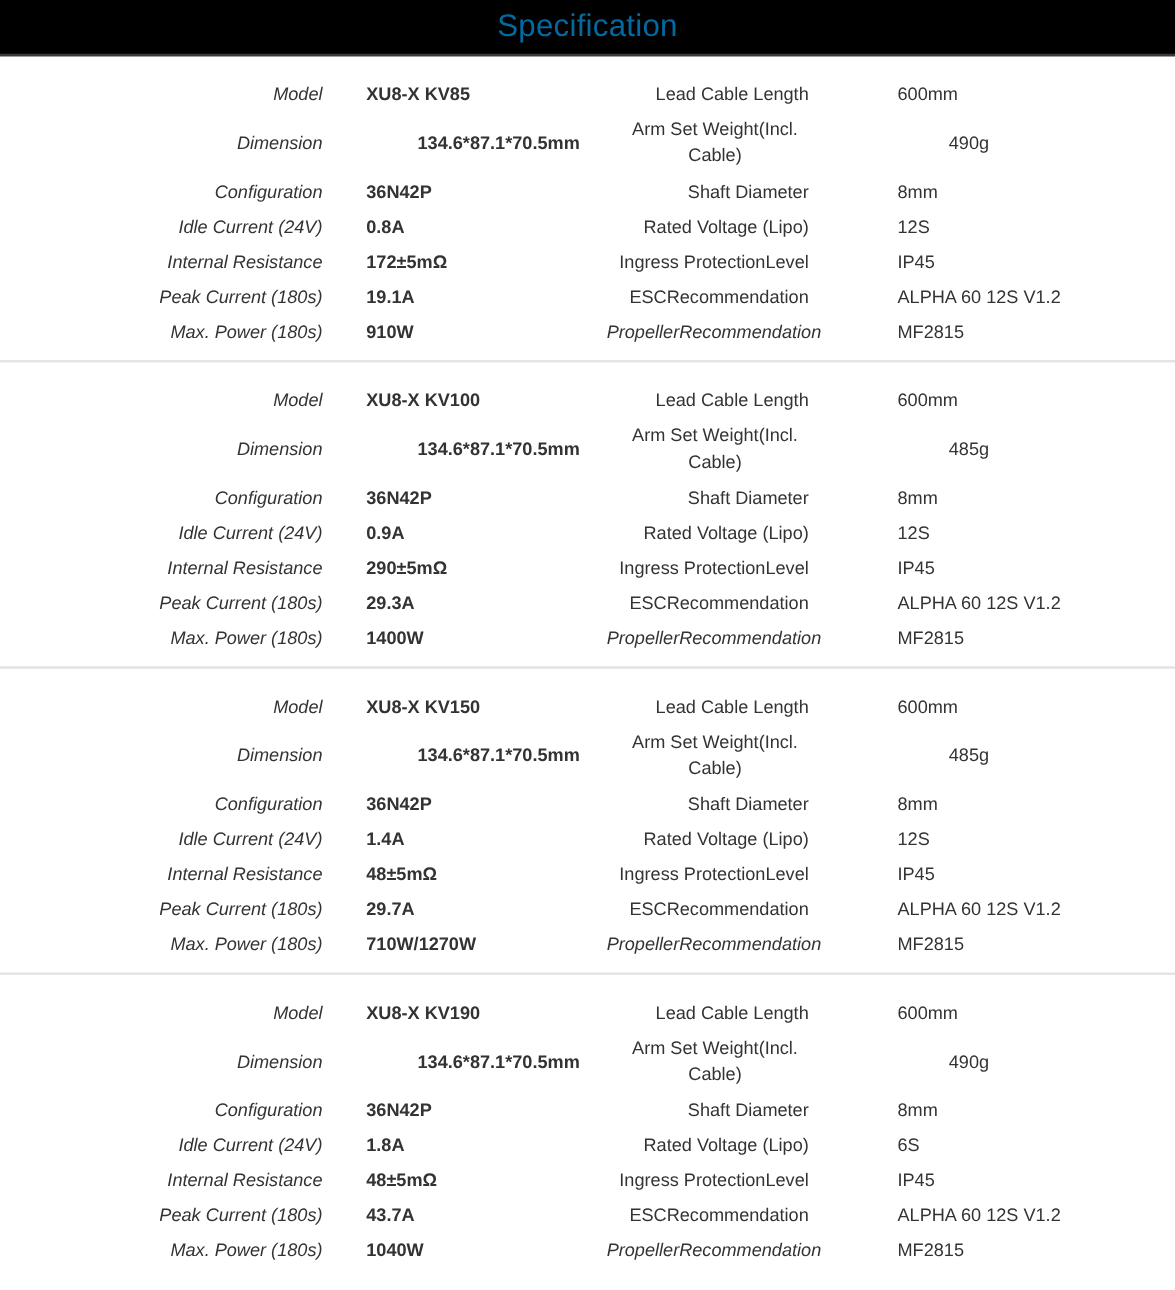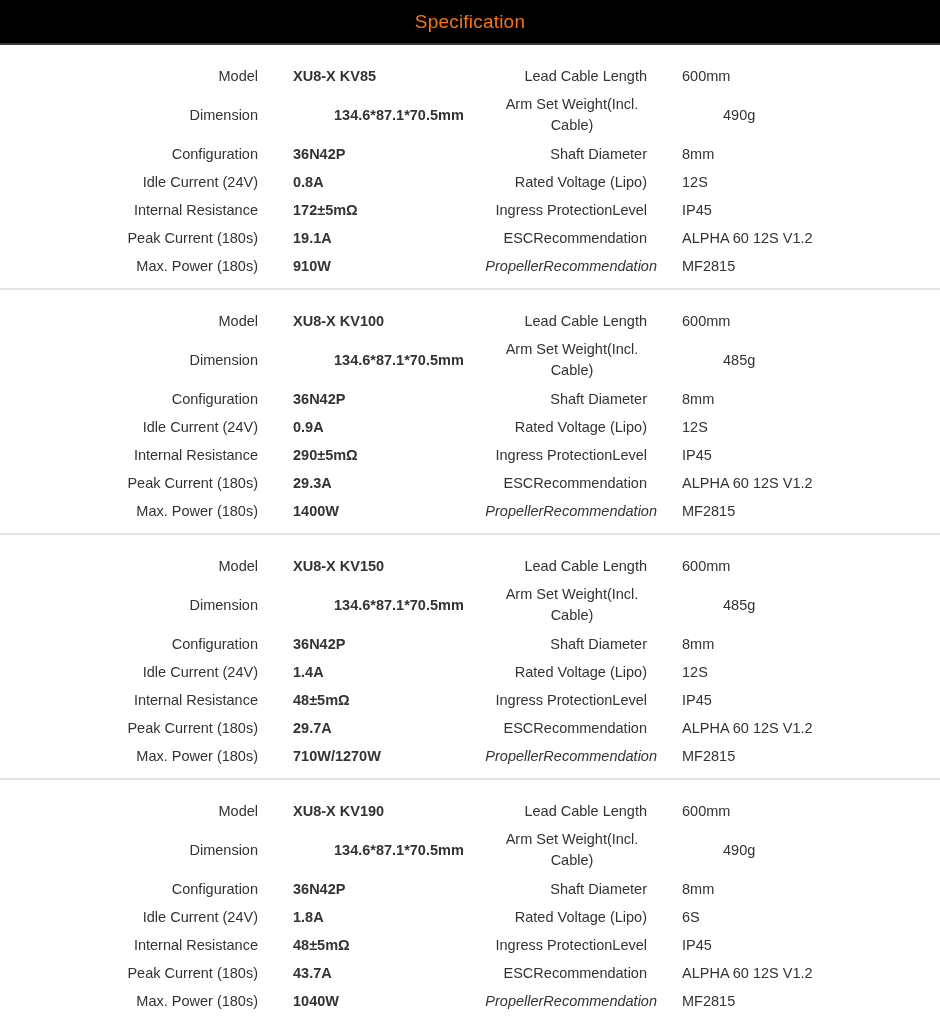--- a/index.html
+++ b/index.html
@@ -1,30 +1,30 @@
 <!DOCTYPE html>
 <html><head>
 <meta charset="utf-8">
 <style>
   html, body { margin: 0; padding: 0; background: #ffffff; }
   body { width: 940px; height: 1032px; overflow: hidden; font-family: "Liberation Sans", "DejaVu Sans", sans-serif; color: #333333; }
   .header { height: 43px; background: #000000; border-bottom: 2px solid #3a3a3a; display: flex; align-items: center; justify-content: center; }
-  .header-title { color: #f97316; font-size: 19px; letter-spacing: 0.2px; }
+  .header-title { color: #0369a1; font-size: 25px; letter-spacing: 0.2px; }
   .section { position: relative; height: 243px; border-bottom: 2px solid #e4e4e4; }
   .section.last { border-bottom: none; }
   .rows { position: absolute; left: 0; top: 17px; width: 940px; }
   .row { position: relative; height: 28px; font-size: 14.5px; }
   .row.tall { height: 50px; margin-left: 41px; }
   .cell { position: absolute; top: 0; height: 100%; display: flex; align-items: center; white-space: nowrap; line-height: 21px; }
-  .lab1 { right: 682px; justify-content: flex-end; text-align: right; }
+  .lab1 { right: 682px; justify-content: flex-end; text-align: right; font-style: italic; }
   .val1 { left: 293px; font-weight: bold; }
   .lab2 { right: 293px; justify-content: flex-end; text-align: center; }
   .lab2.wrap { white-space: normal; width: 150px; }
   .lab2.over { right: 283px; font-style: italic; }
-  .val2 { left: 682px; }
+  .val2 { left: 718px; }
 </style>
 </head>
 <body>
 
 <div class="header">
   <span class="header-title">Specification</span>
 </div>
 
 <div id="sections">
   <div class="section">

